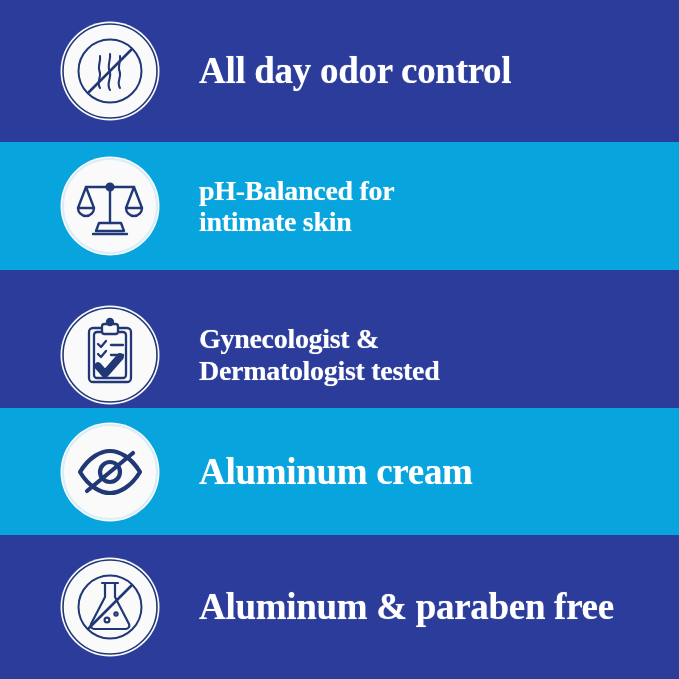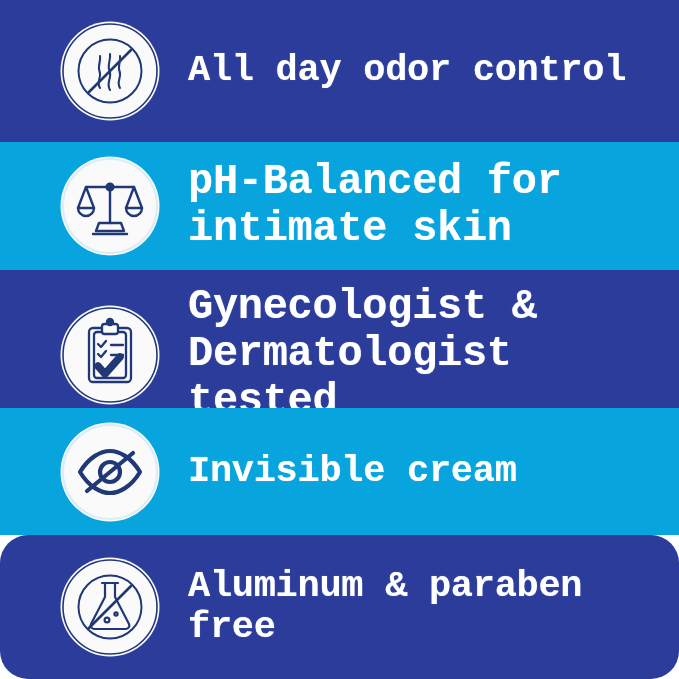--- a/index.html
+++ b/index.html
@@ -27,31 +27,31 @@
     width: 106px;
     height: 106px;
     margin-left: 57px;
     flex: 0 0 auto;
     display: flex;
     align-items: center;
     justify-content: center;
   }
   .icon-wrap svg { display: block; }
   .band-label {
-    margin-left: 25px;
+    margin-left: 36px;
     color: #ffffff;
     font-weight: 700;
     font-size: 37px;
     line-height: 1.12;
     letter-spacing: -0.3px;
-    font-family: Liberation Mono, monospace;
+    font-family: Liberation Serif, serif;
     white-space: pre-line;
     text-shadow: 0 0 1px rgba(255,255,255,0.5);
   }
-  .band-label.two-line { font-size: 42px; }
+  .band-label.two-line { font-size: 28px; }
 </style>
 </head>
 <body>
 
 <div id="page">
 
   <div class="band" style="top:0px; height:142px; background:#2B3C9B;">
     <div class="icon-wrap">
       <svg width="106" height="106" viewBox="0 0 106 106" aria-hidden="true">
         <circle cx="53" cy="53" r="49.5" fill="#FAFAFA"></circle>
@@ -117,24 +117,24 @@
       <svg width="106" height="106" viewBox="0 0 106 106" aria-hidden="true">
         <circle cx="53" cy="53" r="49.5" fill="#FAFAFA"></circle>
         <circle cx="53" cy="53" r="47" fill="none" stroke="#D7EDF7" stroke-width="2"></circle>
         <g fill="none" stroke="#203876" stroke-width="4.2" stroke-linecap="round" stroke-linejoin="round">
           <path d="M23 53 C32 38 44 32 53 32 C62 32 74 38 83 53 C74 68 62 74 53 74 C44 74 32 68 23 53 Z"></path>
           <circle cx="53" cy="53" r="10"></circle>
           <line x1="30" y1="72" x2="76" y2="34"></line>
         </g>
       </svg>
     </div>
-    <div class="band-label">Invisible cream</div>
+    <div class="band-label">Aluminum cream</div>
   </div>
 
-  <div class="band" style="top:535px; height:144px; background:#2B3C9B;border-radius:28px;">
+  <div class="band" style="top:535px; height:144px; background:#2B3C9B;">
     <div class="icon-wrap">
       <svg width="106" height="106" viewBox="0 0 106 106" aria-hidden="true">
         <circle cx="53" cy="53" r="49.5" fill="#FAFAFA"></circle>
         <circle cx="53" cy="53" r="47" fill="none" stroke="#203876" stroke-width="1.6"></circle>
         <circle cx="53" cy="53" r="31.5" fill="none" stroke="#203876" stroke-width="2"></circle>
         <g fill="none" stroke="#203876" stroke-width="2.2" stroke-linecap="round" stroke-linejoin="round">
           <line x1="45" y1="29" x2="61" y2="29"></line>
           <path d="M48 30 v13 L34 70 a3.5 3.5 0 0 0 3 5 h32 a3.5 3.5 0 0 0 3 -5 L58 43 V30"></path>
           <circle cx="50" cy="66" r="2.4"></circle>
           <circle cx="59" cy="60" r="1.6"></circle>

